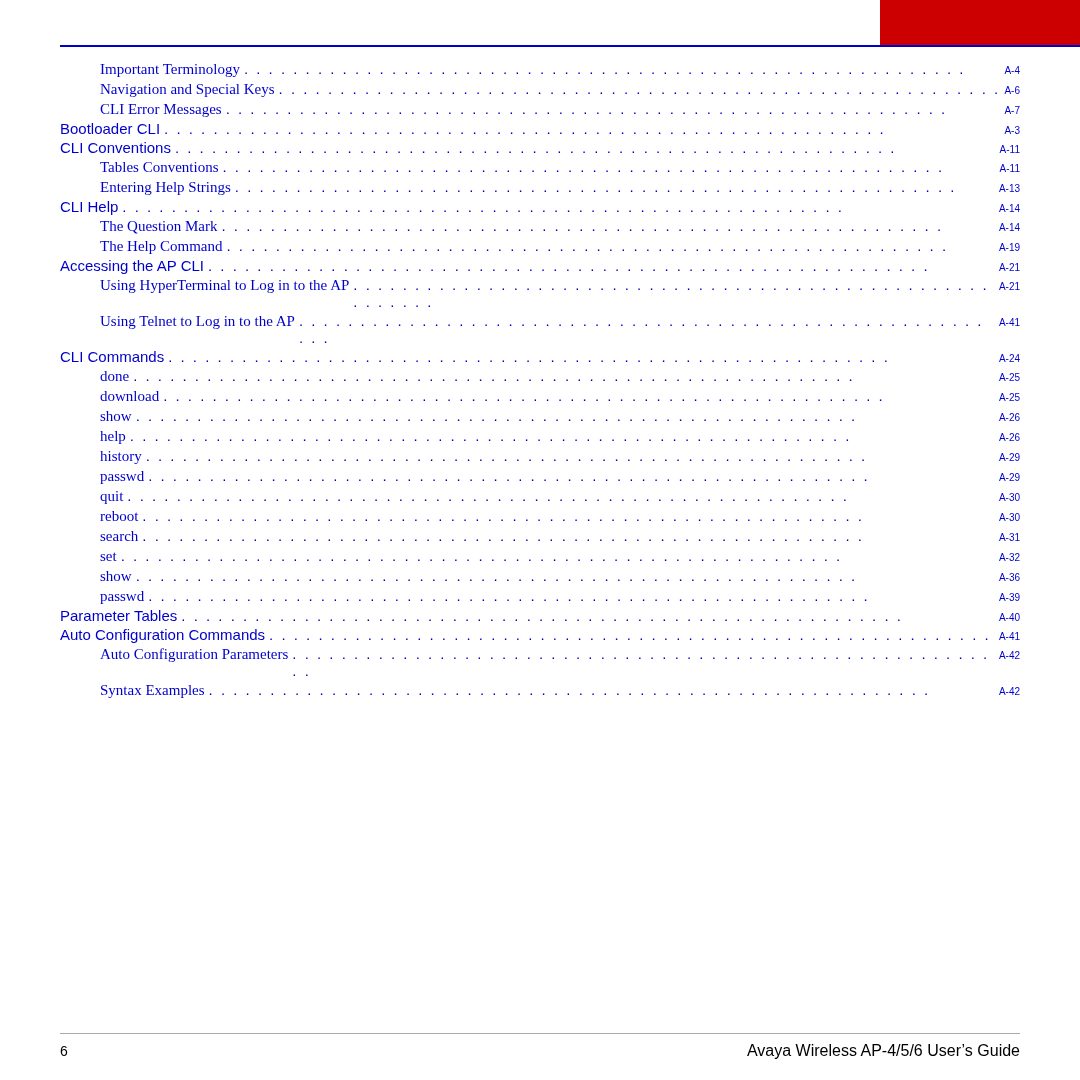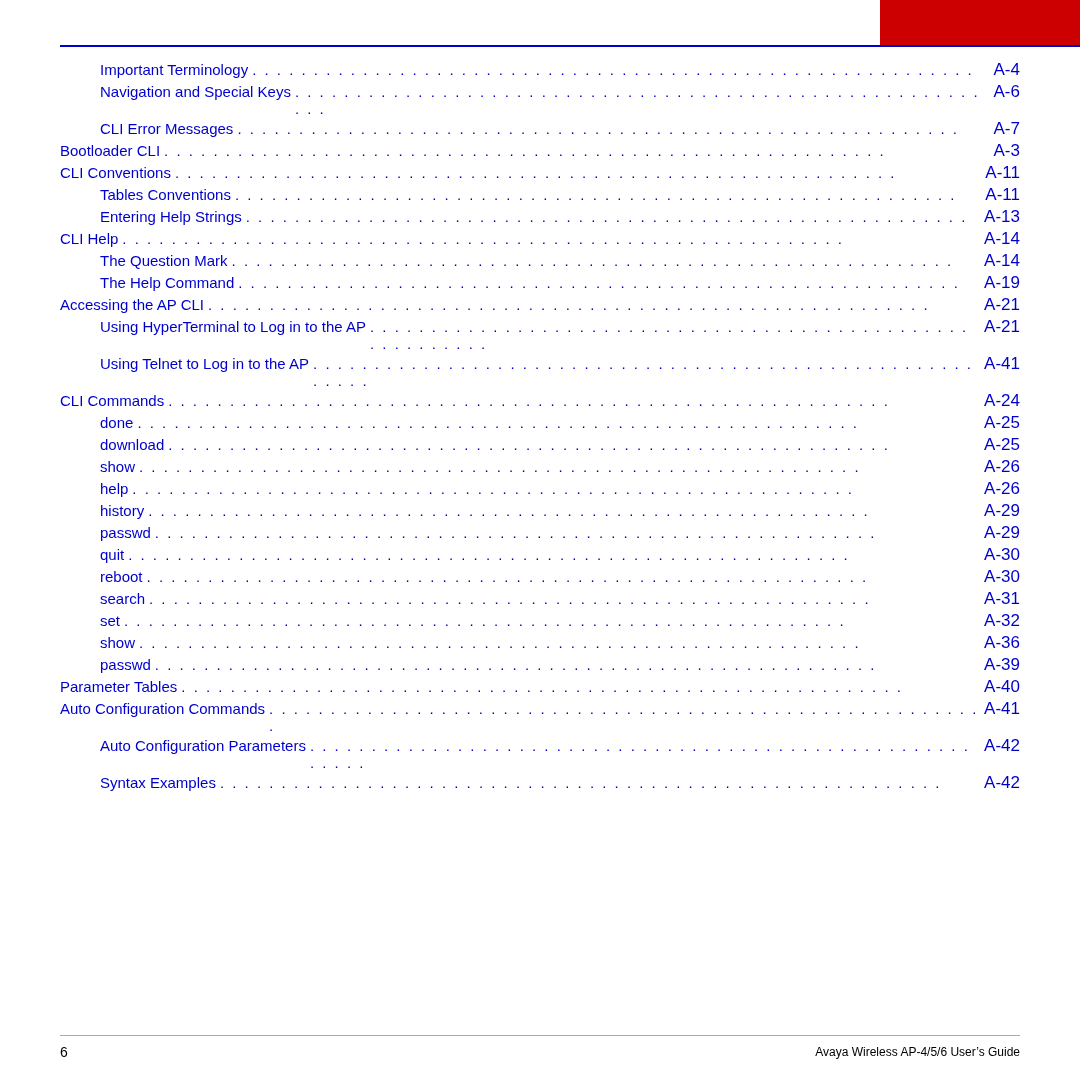--- a/index.html
+++ b/index.html
@@ -56,34 +56,35 @@
 
     .toc-label {
       color: #0000cc;
       font-size: 15px;
       white-space: nowrap;
       text-decoration: none;
     }
 
     .toc-label.indent1 {
       margin-left: 40px;
+      font-family: Liberation Serif, serif;
     }
 
     .toc-dots {
       flex: 1;
       color: #0000cc;
       font-size: 15px;
       overflow: hidden;
       margin: 0 4px;
       letter-spacing: 2px;
     }
 
     .toc-page {
       color: #0000cc;
-      font-size: 17px;
+      font-size: 10px;
       white-space: nowrap;
       font-weight: normal;
     }
 
     
     .footer {
       position: absolute;
       bottom: 20px;
       left: 60px;
       right: 60px;
@@ -93,21 +94,21 @@
       border-top: 1px solid #aaa;
       padding-top: 8px;
     }
 
     .footer-page {
       font-size: 14px;
       color: #000;
     }
 
     .footer-title {
-      font-size: 12px;
+      font-size: 16px;
       color: #000;
     }
   </style>
 </head>
 <body>
 
 <div class="page-container">
 
   <div class="top-bar"></div>
 

